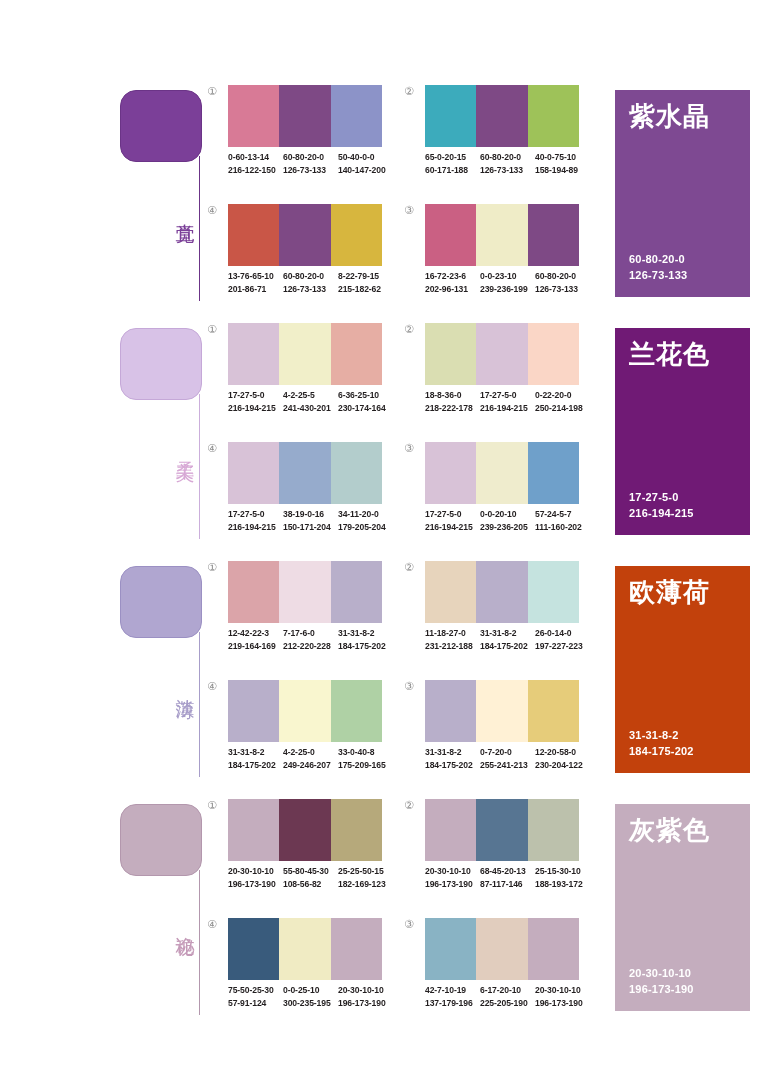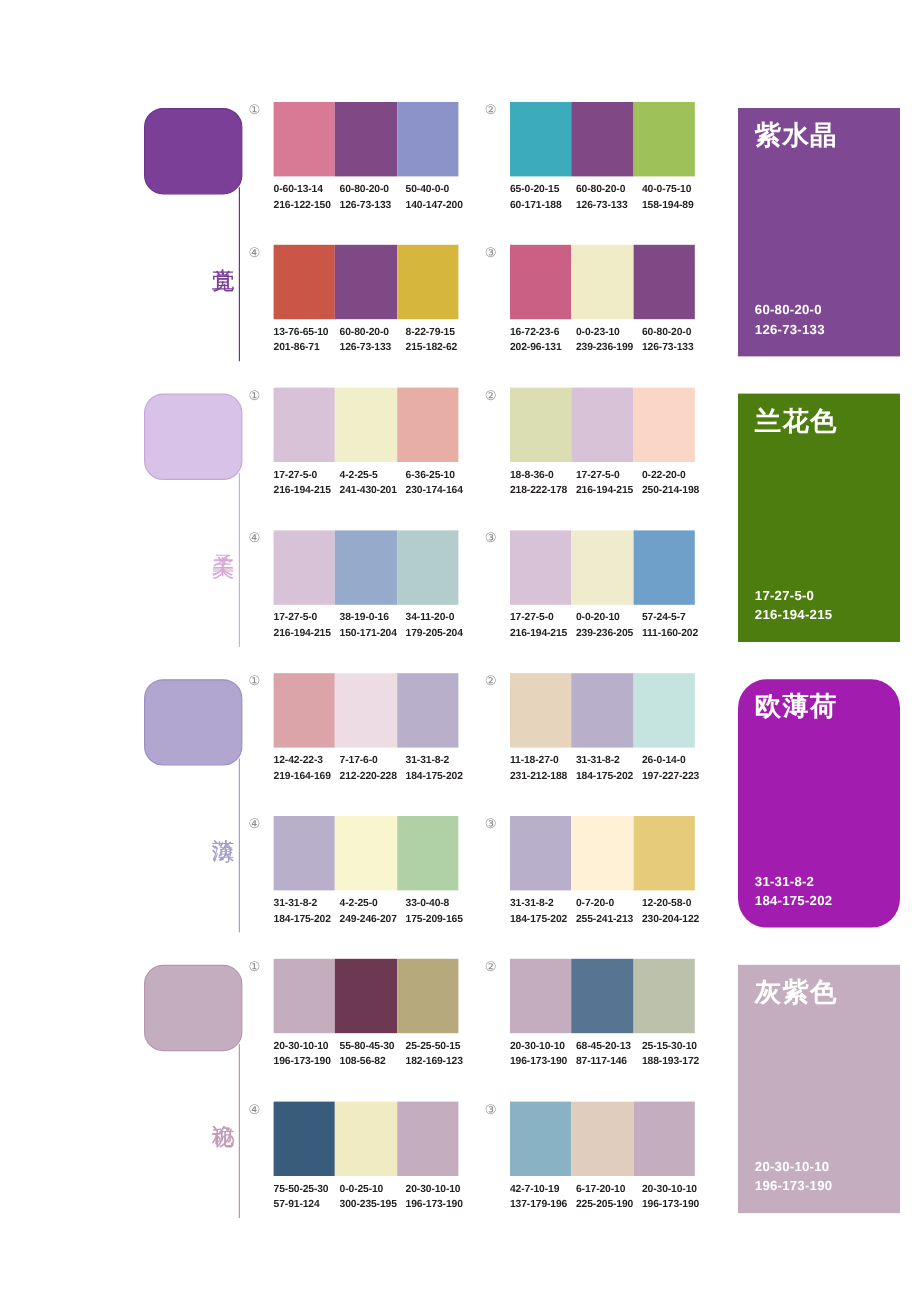--- a/index.html
+++ b/index.html
@@ -61,21 +61,21 @@
   }
 
   
   .panel{
     position:absolute;left:615px;width:135px;height:207px;
     top:5px;
   }
   .panel .pname{
     position:absolute;left:14px;top:12px;
     color:#ffffff;
-    font-size:22px;font-weight:bold;
+    font-size:26px;font-weight:bold;
     letter-spacing:1px;
     font-family:"DejaVu Sans","Liberation Sans",sans-serif;
     line-height:1.1;
   }
   .panel .pvals{
     position:absolute;left:14px;bottom:14px;
     color:#ffffff;
     font-size:11px;font-weight:bold;
     line-height:16px;
     letter-spacing:0.2px;
@@ -276,21 +276,21 @@
           <div class="lab">
             <span class="cmyk">0-0-20-10</span>
             <span class="rgb">239-236-205</span>
           </div>
           <div class="lab">
             <span class="cmyk">57-24-5-7</span>
             <span class="rgb">111-160-202</span>
           </div>
         </div>
       </div>
-      <div class="panel" style="background: #4d7c0f;">
+      <div class="panel" style="background: #701a75;">
         <div class="pname">兰花色</div>
         <div class="pvals">
           <span>17-27-5-0</span>
           <span>216-194-215</span>
         </div>
       </div>
     </div>
     <div class="row" style="top: 561px;">
       <div class="tabwrap">
         <div class="tab" style="background: rgb(176, 166, 208); border: 1px solid rgb(155, 144, 195);"></div>
@@ -378,21 +378,21 @@
           <div class="lab">
             <span class="cmyk">0-7-20-0</span>
             <span class="rgb">255-241-213</span>
           </div>
           <div class="lab">
             <span class="cmyk">12-20-58-0</span>
             <span class="rgb">230-204-122</span>
           </div>
         </div>
       </div>
-      <div class="panel" style="background: #a21caf; border-radius: 24px;">
+      <div class="panel" style="background: #c2410c;">
         <div class="pname">欧薄荷</div>
         <div class="pvals">
           <span>31-31-8-2</span>
           <span>184-175-202</span>
         </div>
       </div>
     </div>
     <div class="row" style="top: 799px;">
       <div class="tabwrap">
         <div class="tab" style="background: rgb(196, 173, 190); border: 1px solid rgb(179, 151, 173);"></div>

